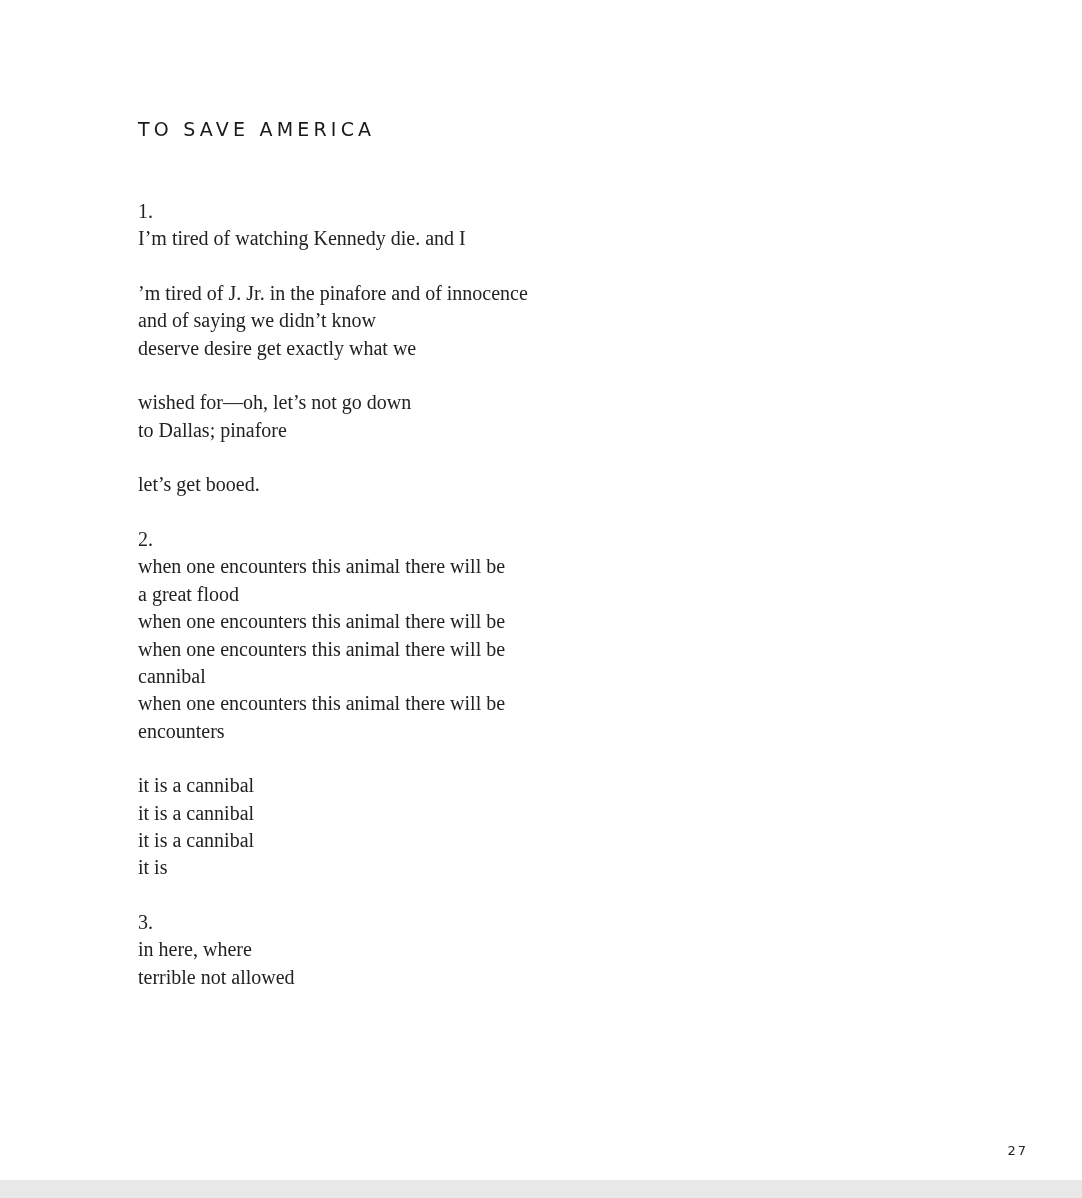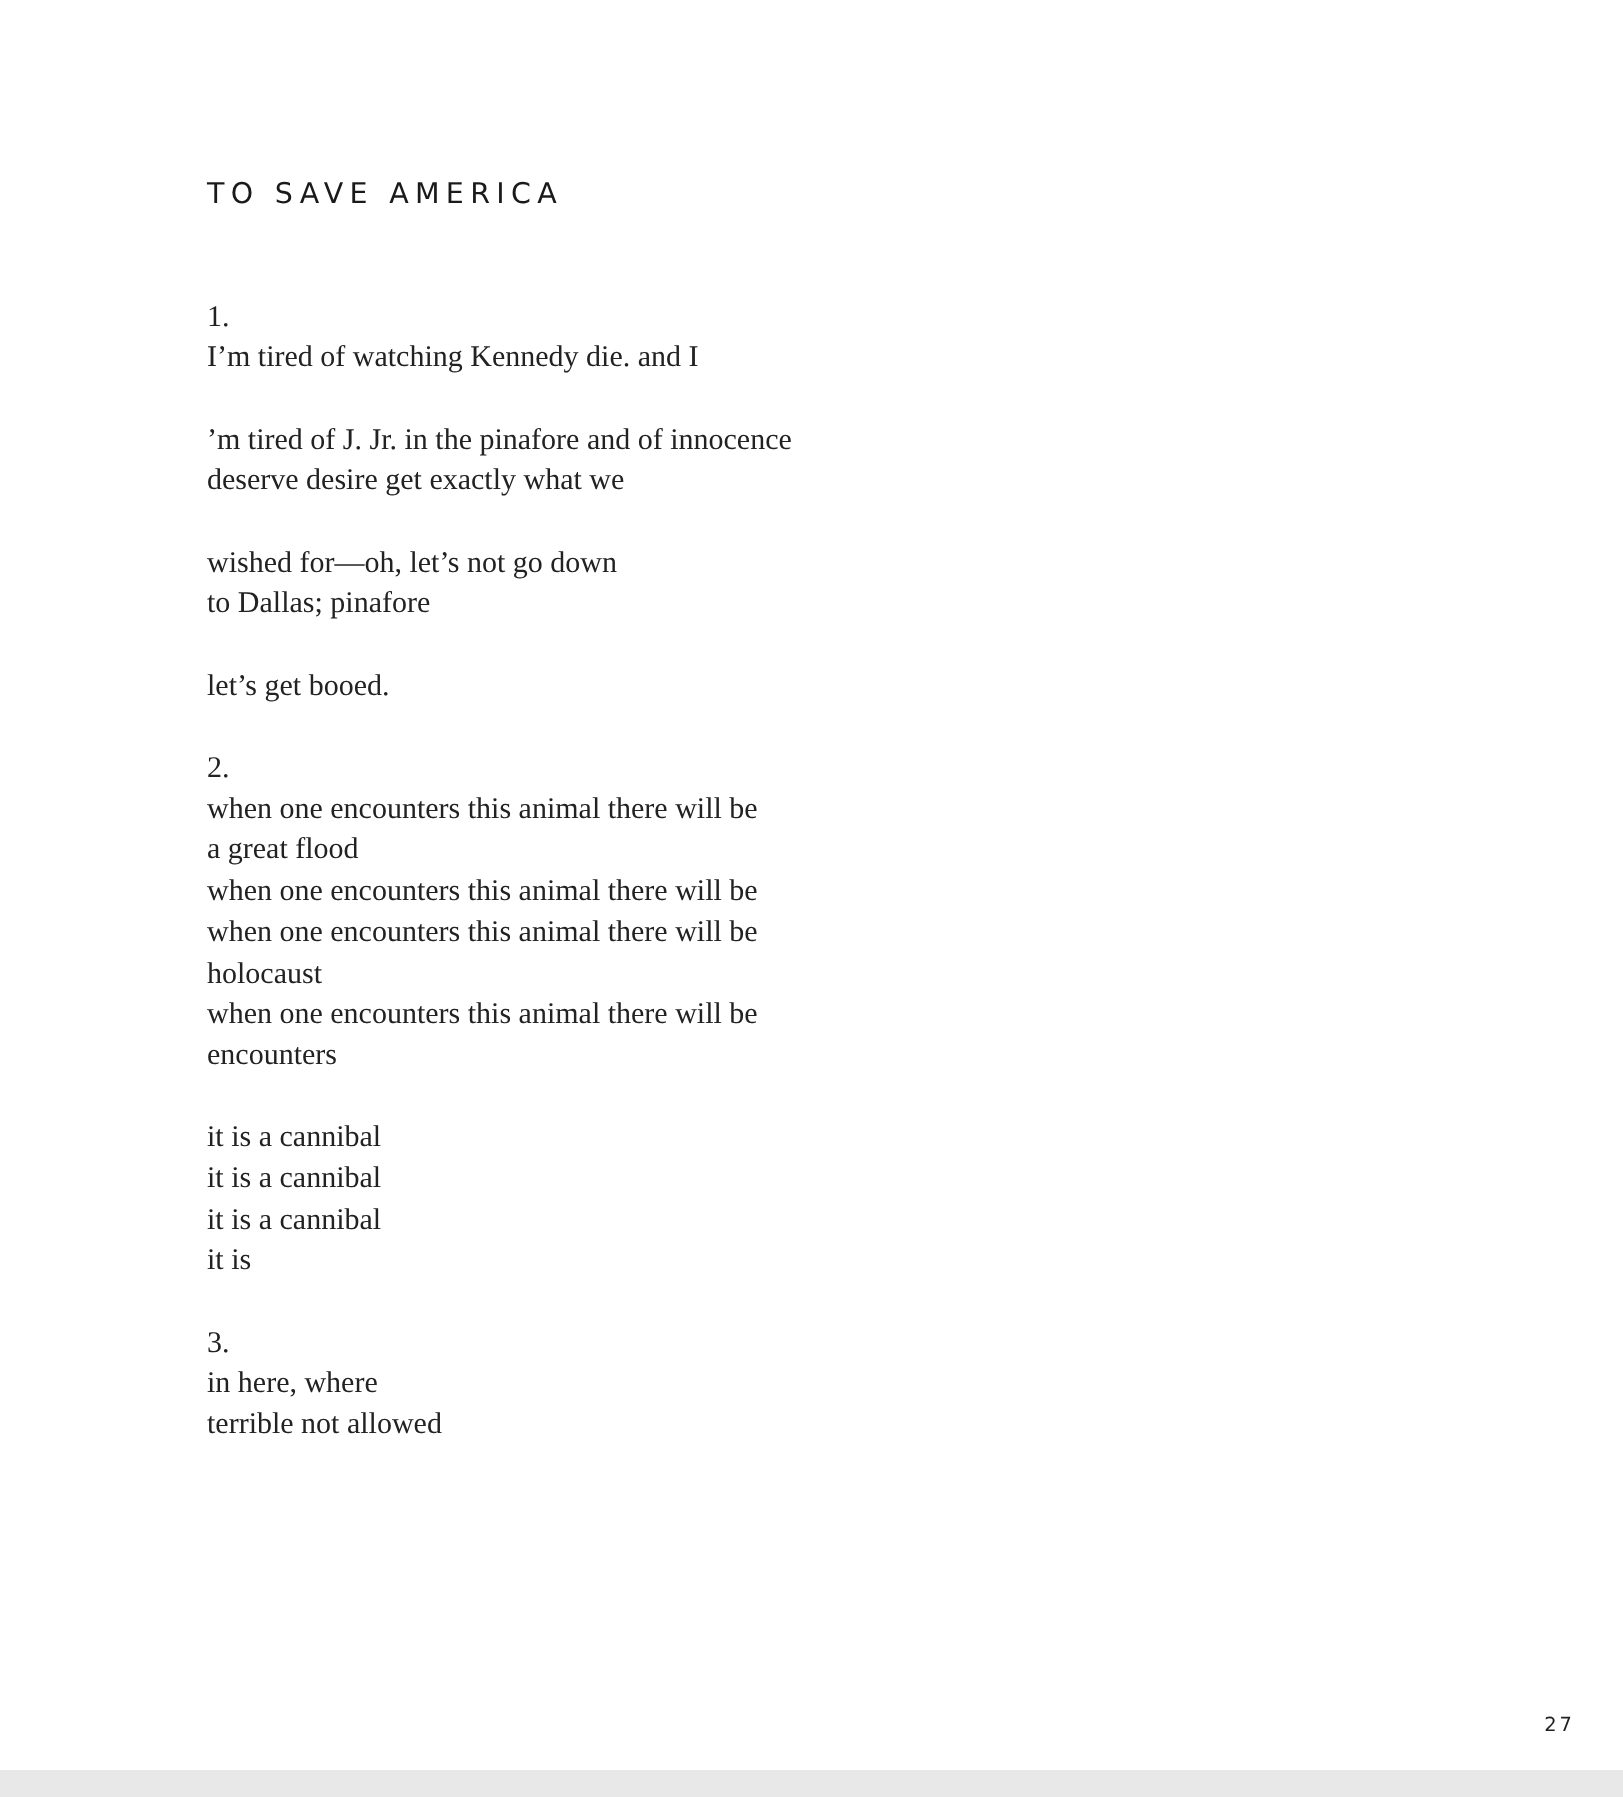--- a/index.html
+++ b/index.html
@@ -38,57 +38,58 @@
   }
   .stanza {
     margin: 0 0 27.35px 0;
   }
   .line {
     white-space: pre;
   }
   .page-number {
     position: absolute;
     top: 1143px;
-    right: 32px;
+    right: 54px;
     font-family: "DejaVu Sans", sans-serif;
     font-size: 13px;
     font-weight: 500;
     letter-spacing: 2px;
     color: var(--text-color, #222222);
   }
 </style>
 </head>
 <body>
 
 <div class="page" style="--bg: #ffffff; --title-color: #1a1a1a; --text-color: #222222;">
   <div class="content">
     <h1 class="title">TO SAVE AMERICA</h1>
     <div class="poem" id="poem">
         <div class="stanza">
           <div class="line">1.</div>
           <div class="line">I’m tired of watching Kennedy die. and I</div>
         </div>
         <div class="stanza">
           <div class="line">’m tired of J. Jr. in the pinafore and of innocence</div>
+          <div class="line">and of saying we didn’t know</div>
           <div class="line">deserve desire get exactly what we</div>
         </div>
         <div class="stanza">
           <div class="line">wished for—oh, let’s not go down</div>
           <div class="line">to Dallas; pinafore</div>
         </div>
         <div class="stanza">
           <div class="line">let’s get booed.</div>
         </div>
         <div class="stanza">
           <div class="line">2.</div>
           <div class="line">when one encounters this animal there will be</div>
           <div class="line">a great flood</div>
           <div class="line">when one encounters this animal there will be</div>
           <div class="line">when one encounters this animal there will be</div>
-          <div class="line">holocaust</div>
+          <div class="line">cannibal</div>
           <div class="line">when one encounters this animal there will be</div>
           <div class="line">encounters</div>
         </div>
         <div class="stanza">
           <div class="line">it is a cannibal</div>
           <div class="line">it is a cannibal</div>
           <div class="line">it is a cannibal</div>
           <div class="line">it is</div>
         </div>
         <div class="stanza">

